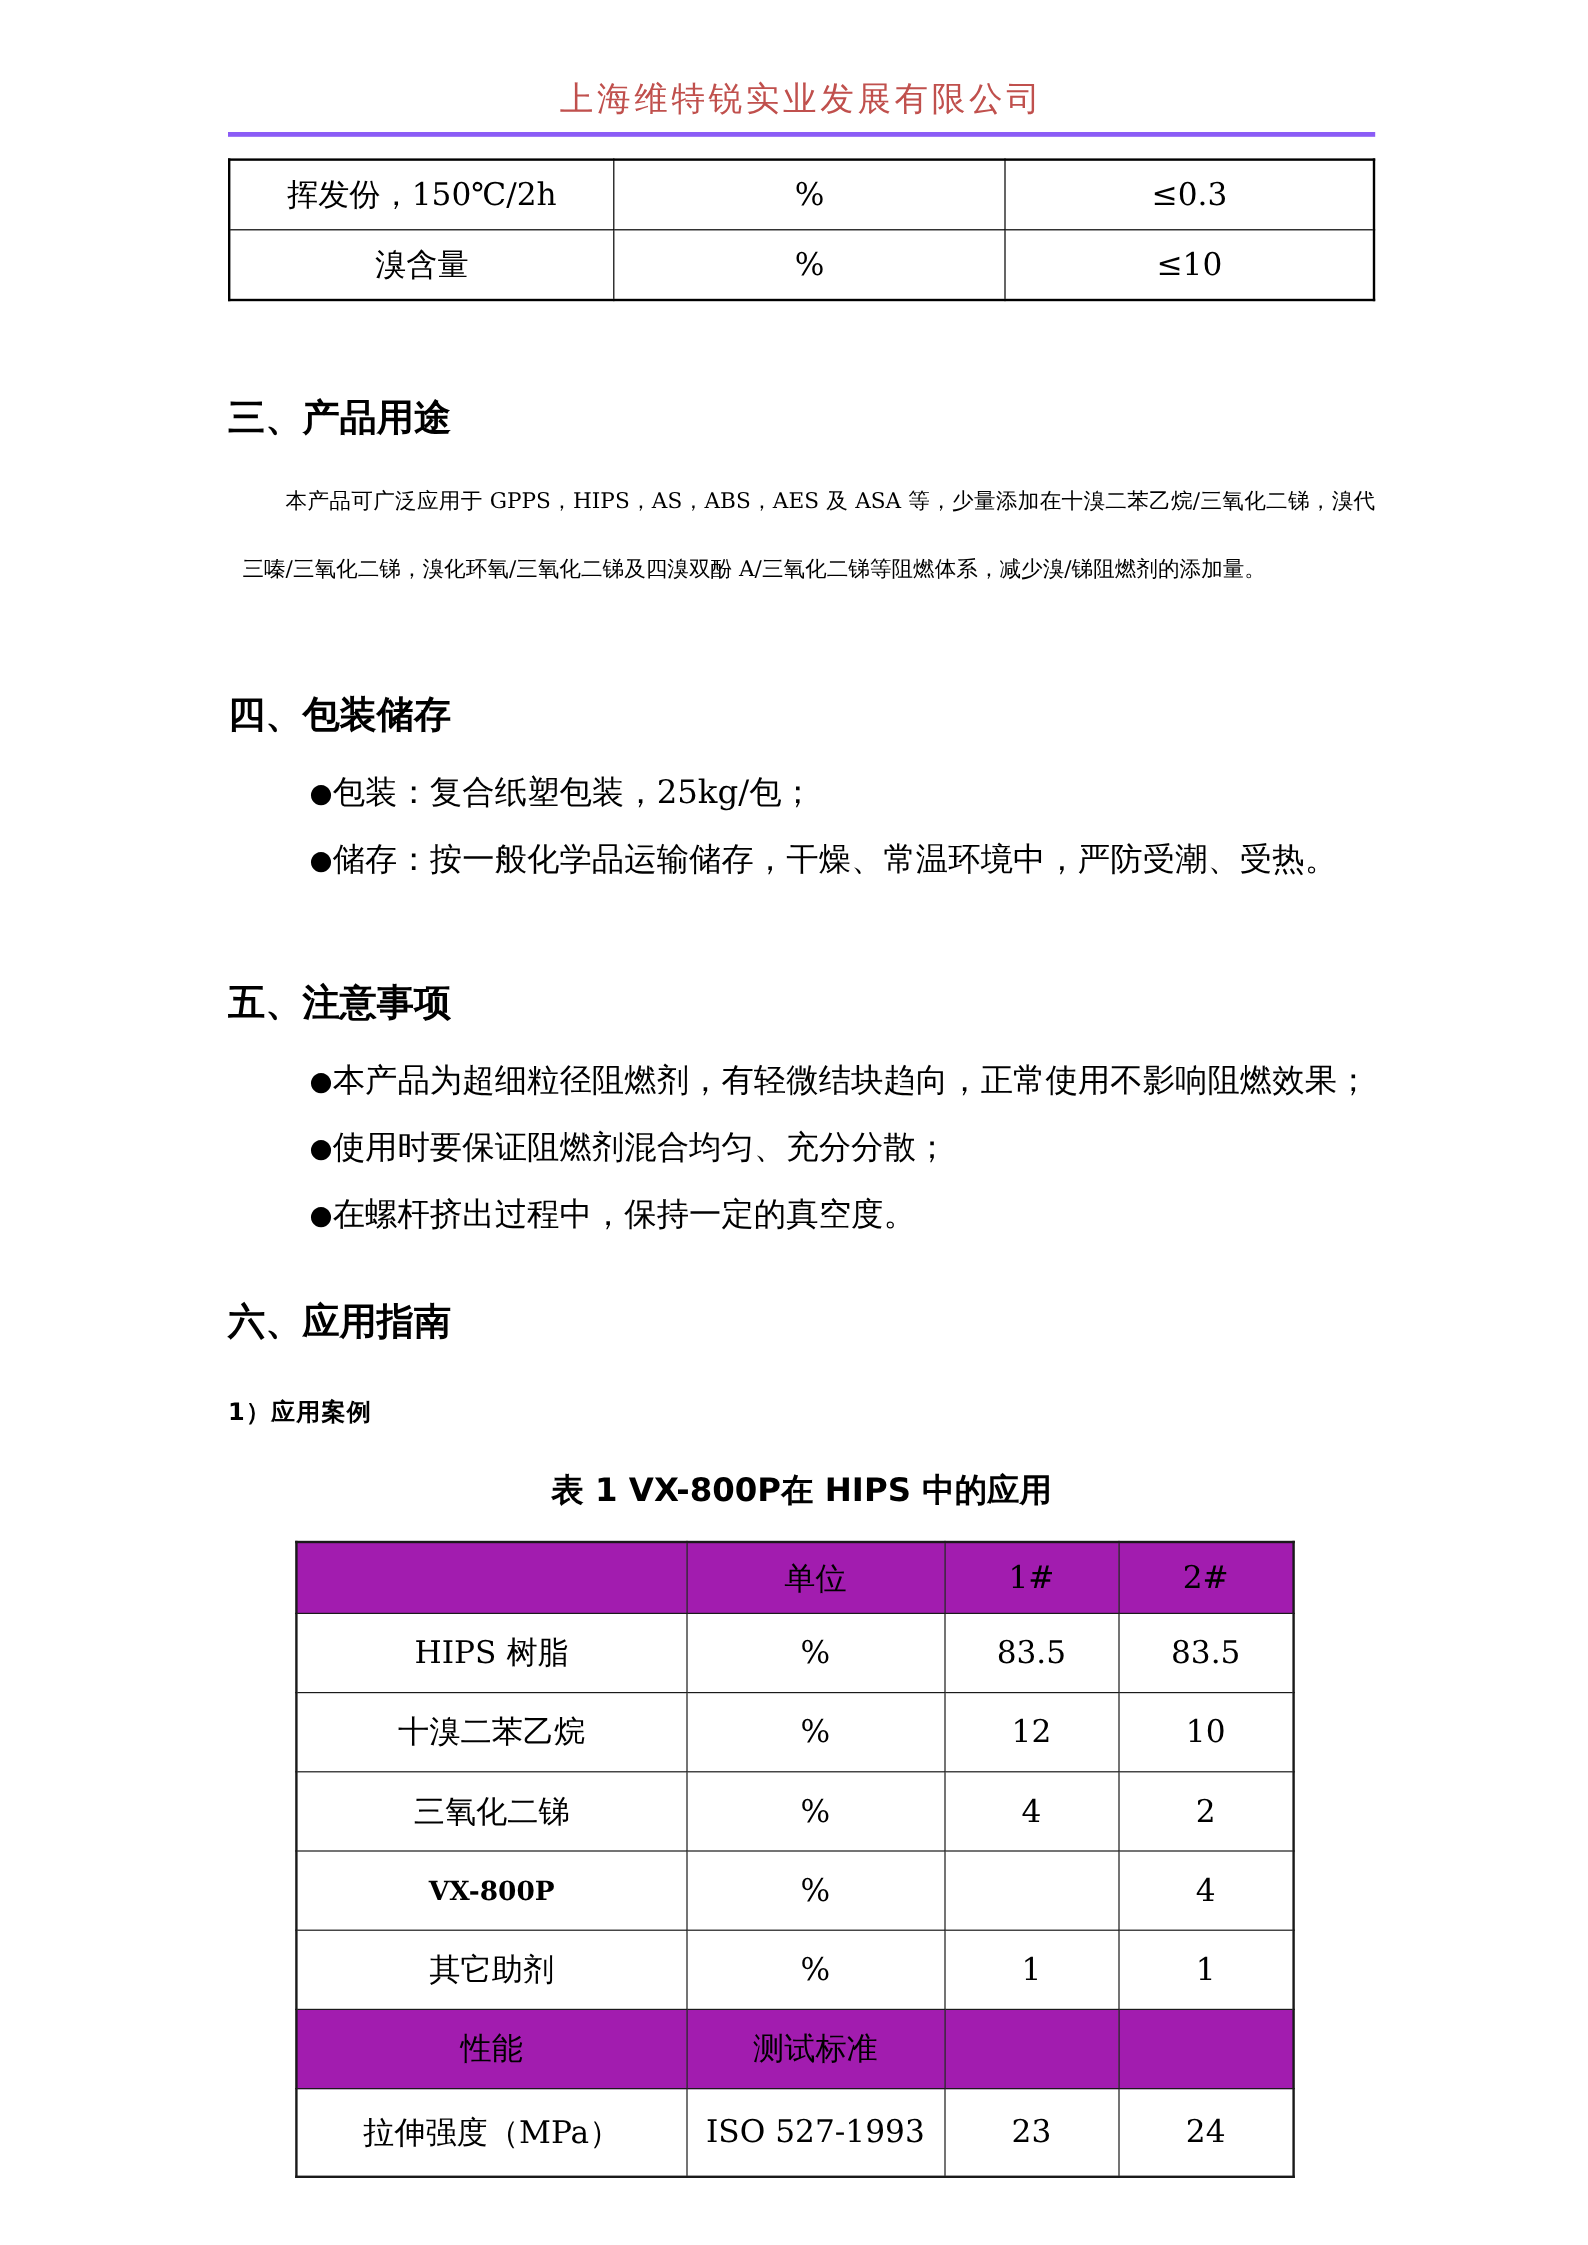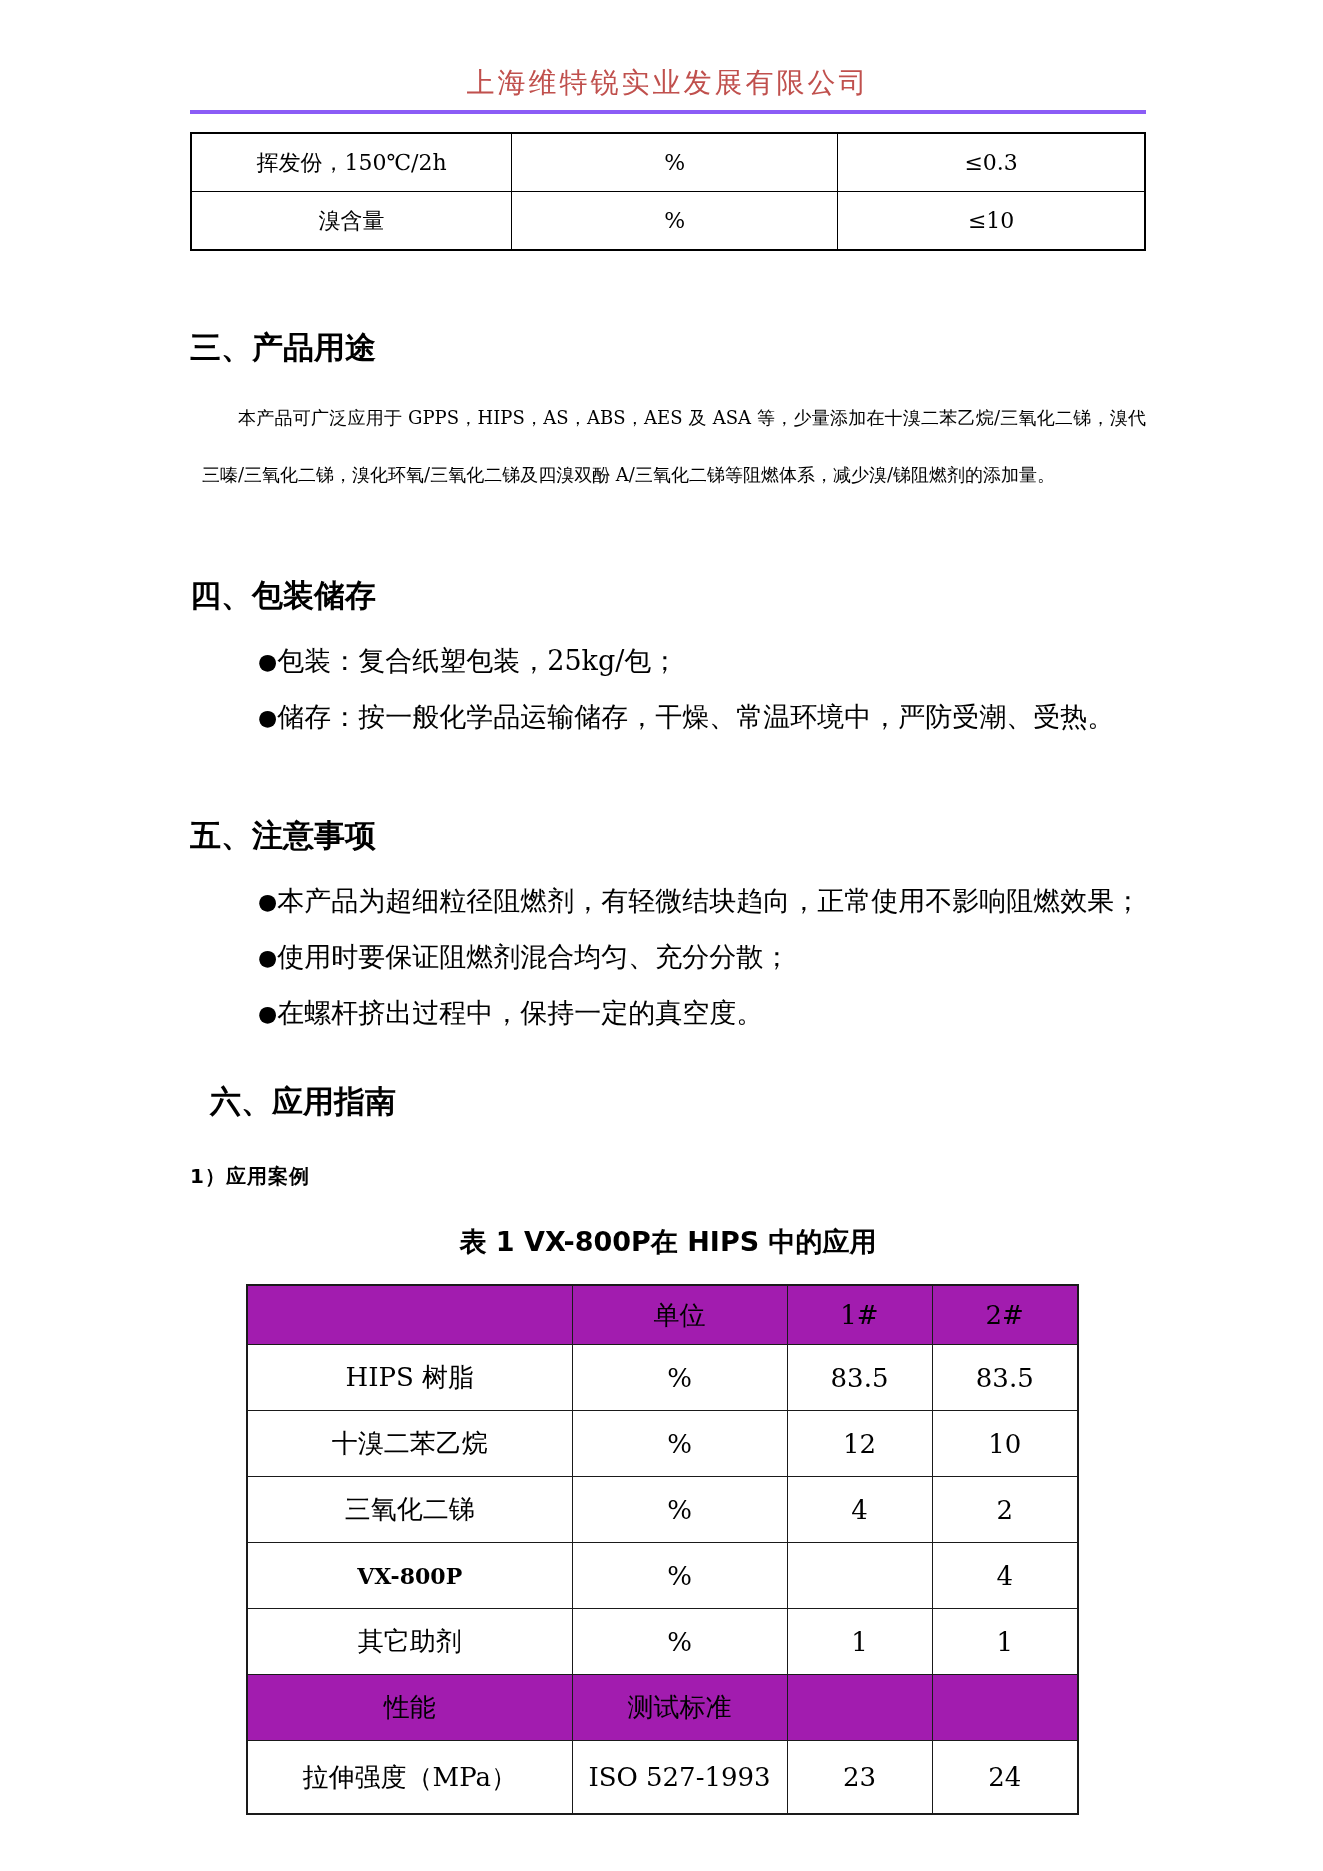--- a/index.html
+++ b/index.html
@@ -28,35 +28,35 @@
   .spec-table{
     margin-top:18px;
     width:100%;
     table-layout:fixed;
   }
   .spec-table td{
     border:1.5px solid #000;
     height:55px;
     text-align:center;
     vertical-align:middle;
-    font-size:22px;
+    font-size:26px;
   }
   .spec-table{border:2px solid #000;}
 
   
   .sec-title{
     font-family:"DejaVu Sans","Liberation Sans",sans-serif;
     font-weight:bold;
     font-size:31px;
     margin:0;
   }
   .mt-uses{margin-top:76px;}
   .mt-pack{margin-top:72px;}
   .mt-note{margin-top:70px;}
-  .mt-guide{margin-top:40px;margin-left:20px;}
+  .mt-guide{margin-top:40px;}
 
   .body-par{
     margin:20px 0 0 12px;
     font-size:18px;
     line-height:57px;
     text-align:justify;
     text-indent:2em;
   }
 
   .bullets{margin-top:16px;}

